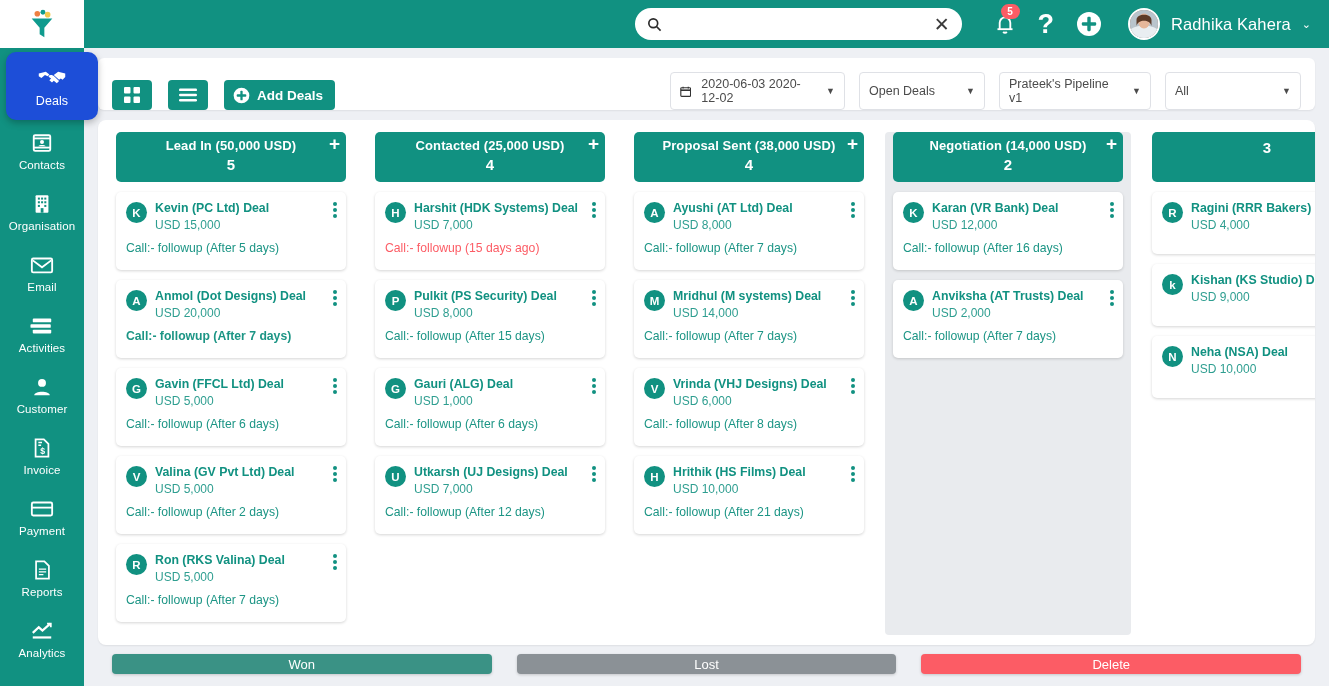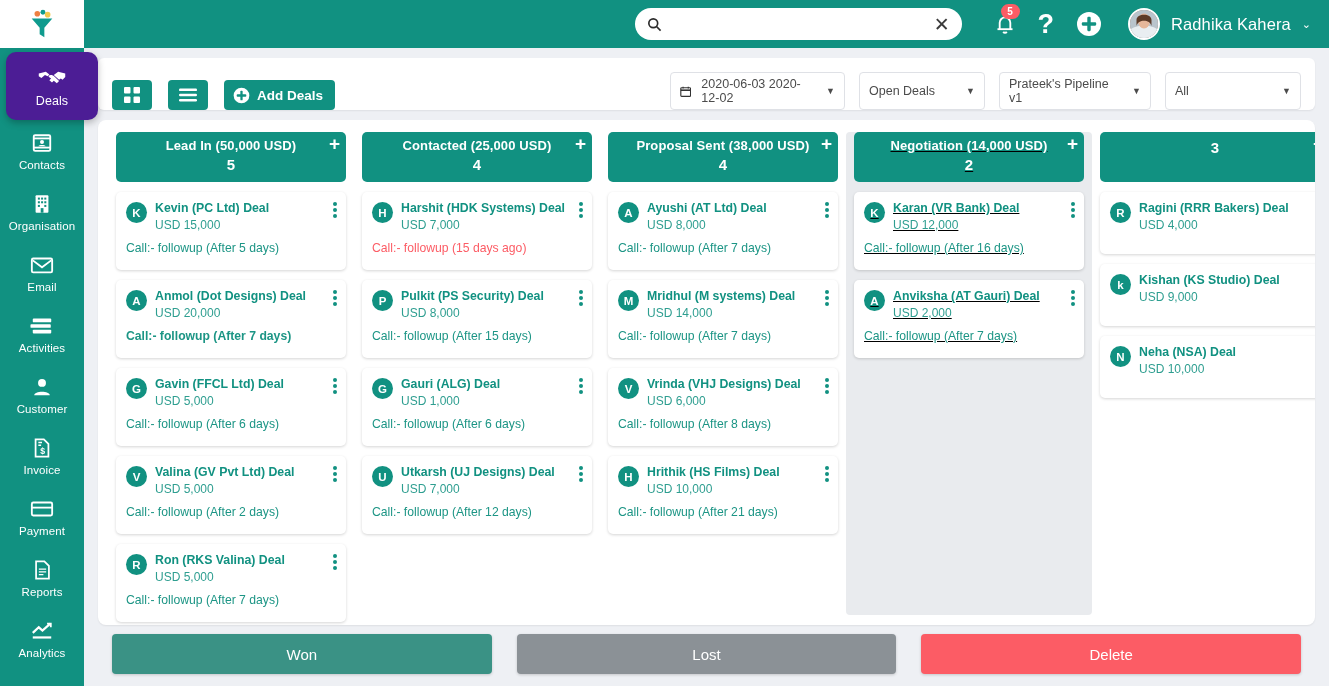--- a/index.html
+++ b/index.html
@@ -25,21 +25,21 @@
   }
   .nav-list { width: 84px; padding-top: 4px; }
   .nav-item {
     width: 84px; height: 61px; display: flex; flex-direction: column;
     align-items: center; justify-content: center; gap: 3px;
     color: #ffffff; cursor: pointer; position: relative;
   }
   .nav-item .nav-label { font-size: 11.5px; letter-spacing: .1px; white-space: nowrap; }
   .nav-item .nav-ico { display: flex; align-items: center; justify-content: center; height: 26px; }
   .nav-item.active {
-    background: #4c1d95; border-radius: 10px;
+    background: #1d4ed8; border-radius: 10px;
     width: 92px; margin-left: 6px; height: 68px;
     box-shadow: 0 3px 7px rgba(0,0,0,.25);
   }
   .nav-item.active .nav-label { font-size: 12.5px; }
 
   
   .main { flex: 1 1 auto; display: flex; flex-direction: column; min-width: 0; }
   .topbar {
     height: 48px; background: #119181; display: flex;
     align-items: center; justify-content: flex-end; padding-right: 18px; gap: 0;
@@ -100,23 +100,23 @@
   .sel-open { width: 126px; }
   .sel-pipe { width: 152px; }
   .sel-all  { width: 136px; }
 
   
   .board-wrap {
     background: #fff; border-radius: 8px; margin-top: 10px;
     flex: 1 1 auto; min-height: 0; padding: 12px 10px 10px 10px;
     box-shadow: 0 1px 2px rgba(0,0,0,.07); overflow: hidden;
   }
-  .board { display: flex; gap: 0; height: 100%; }
+  .board { display: flex; gap: 13px; height: 100%; }
   .col { width: 246px; flex: 0 0 246px; padding: 0 8px; height: 100%; }
-  .col.highlight { background: #e9ebee; border-radius: 4px; text-decoration: underline; }
+  .col.highlight { background: #e9ebee; border-radius: 4px; }
 
   .col-head {
     position: relative; background: #119181; color: #fff; border-radius: 5px;
     height: 50px; padding-top: 5px; text-align: center;
   }
   .col-head .ttl { font-size: 13px; font-weight: bold; letter-spacing: .1px; line-height: 17px; }
   .col-head .cnt { font-size: 15px; font-weight: bold; line-height: 20px; margin-top: 1px; }
   .col-add {
     position: absolute; top: 2px; right: 6px; font-size: 19px; line-height: 19px;
     font-weight: bold; cursor: pointer; color: #fff;
@@ -148,22 +148,22 @@
     position: absolute; top: 9px; right: 8px; display: flex; flex-direction: column;
     gap: 2px; cursor: pointer; padding: 1px;
   }
   .dots i { width: 4px; height: 4px; border-radius: 50%; background: #119181; display: block; }
 
   
   .footer-actions {
     display: flex; gap: 25px; padding: 9px 14px 12px 14px; flex: 0 0 auto;
   }
   .fbtn {
-    flex: 1 1 0; height: 40px; border: 0; border-radius: 4px; color: #fff;
-    font-size: 15px; cursor: pointer; font-family: "Liberation Sans", sans-serif;
+    flex: 1 1 0; height: 20px; border: 0; border-radius: 4px; color: #fff;
+    font-size: 13px; cursor: pointer; font-family: "Liberation Sans", sans-serif;
     box-shadow: 0 1px 3px rgba(0,0,0,.18);
   }
   .fbtn.won { background: #3a9285; }
   .fbtn.lost { background: #8b9196; }
   .fbtn.del { background: #fc5c65; }
 </style>
 </head>
 <body>
 
 <div class="app">
@@ -647,21 +647,21 @@
                   <span class="dots">
                     <i></i>
                     <i></i>
                     <i></i>
                   </span>
                 </div>
                 <div class="card tall">
                   <div class="card-top">
                     <span class="av">A</span>
                     <div class="card-txt">
-                      <div class="card-title">Anviksha (AT Gauri) Deal</div>
+                      <div class="card-title">Anviksha (AT Trusts) Deal</div>
                       <div class="card-amt">USD 2,000</div>
                     </div>
                   </div>
                   <div class="card-follow">Call:- followup (After 7 days)</div>
                   <span class="dots">
                     <i></i>
                     <i></i>
                     <i></i>
                   </span>
                 </div>

